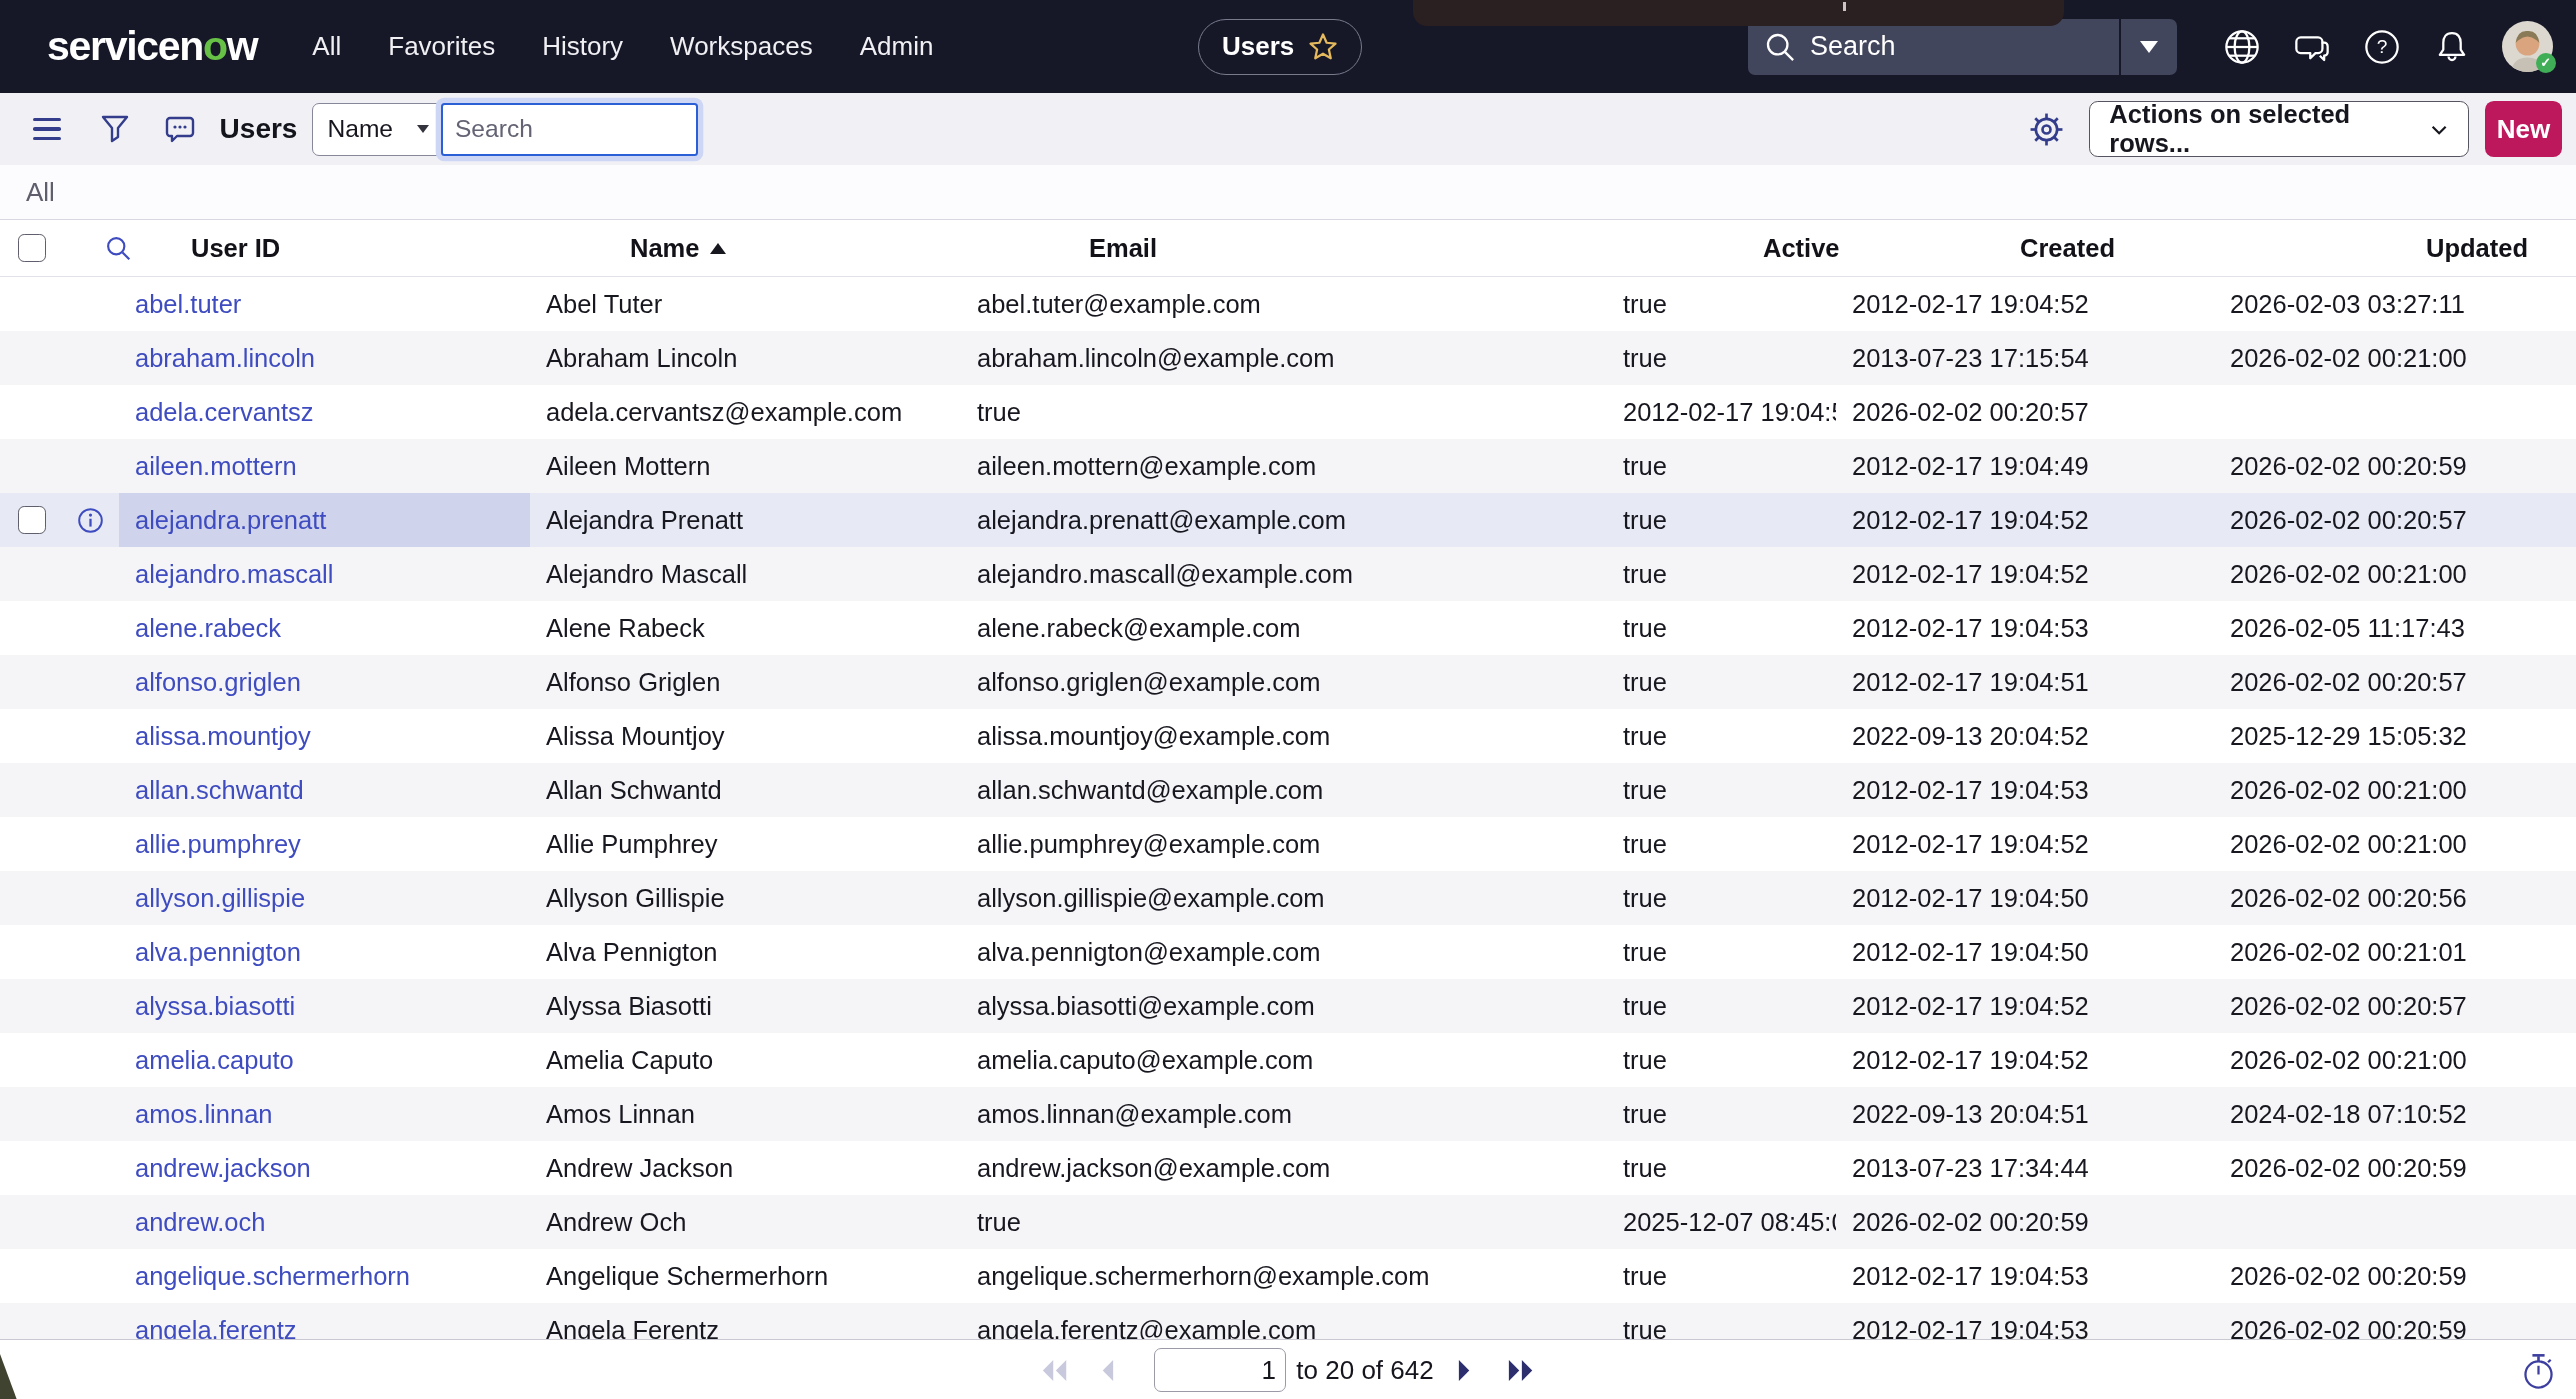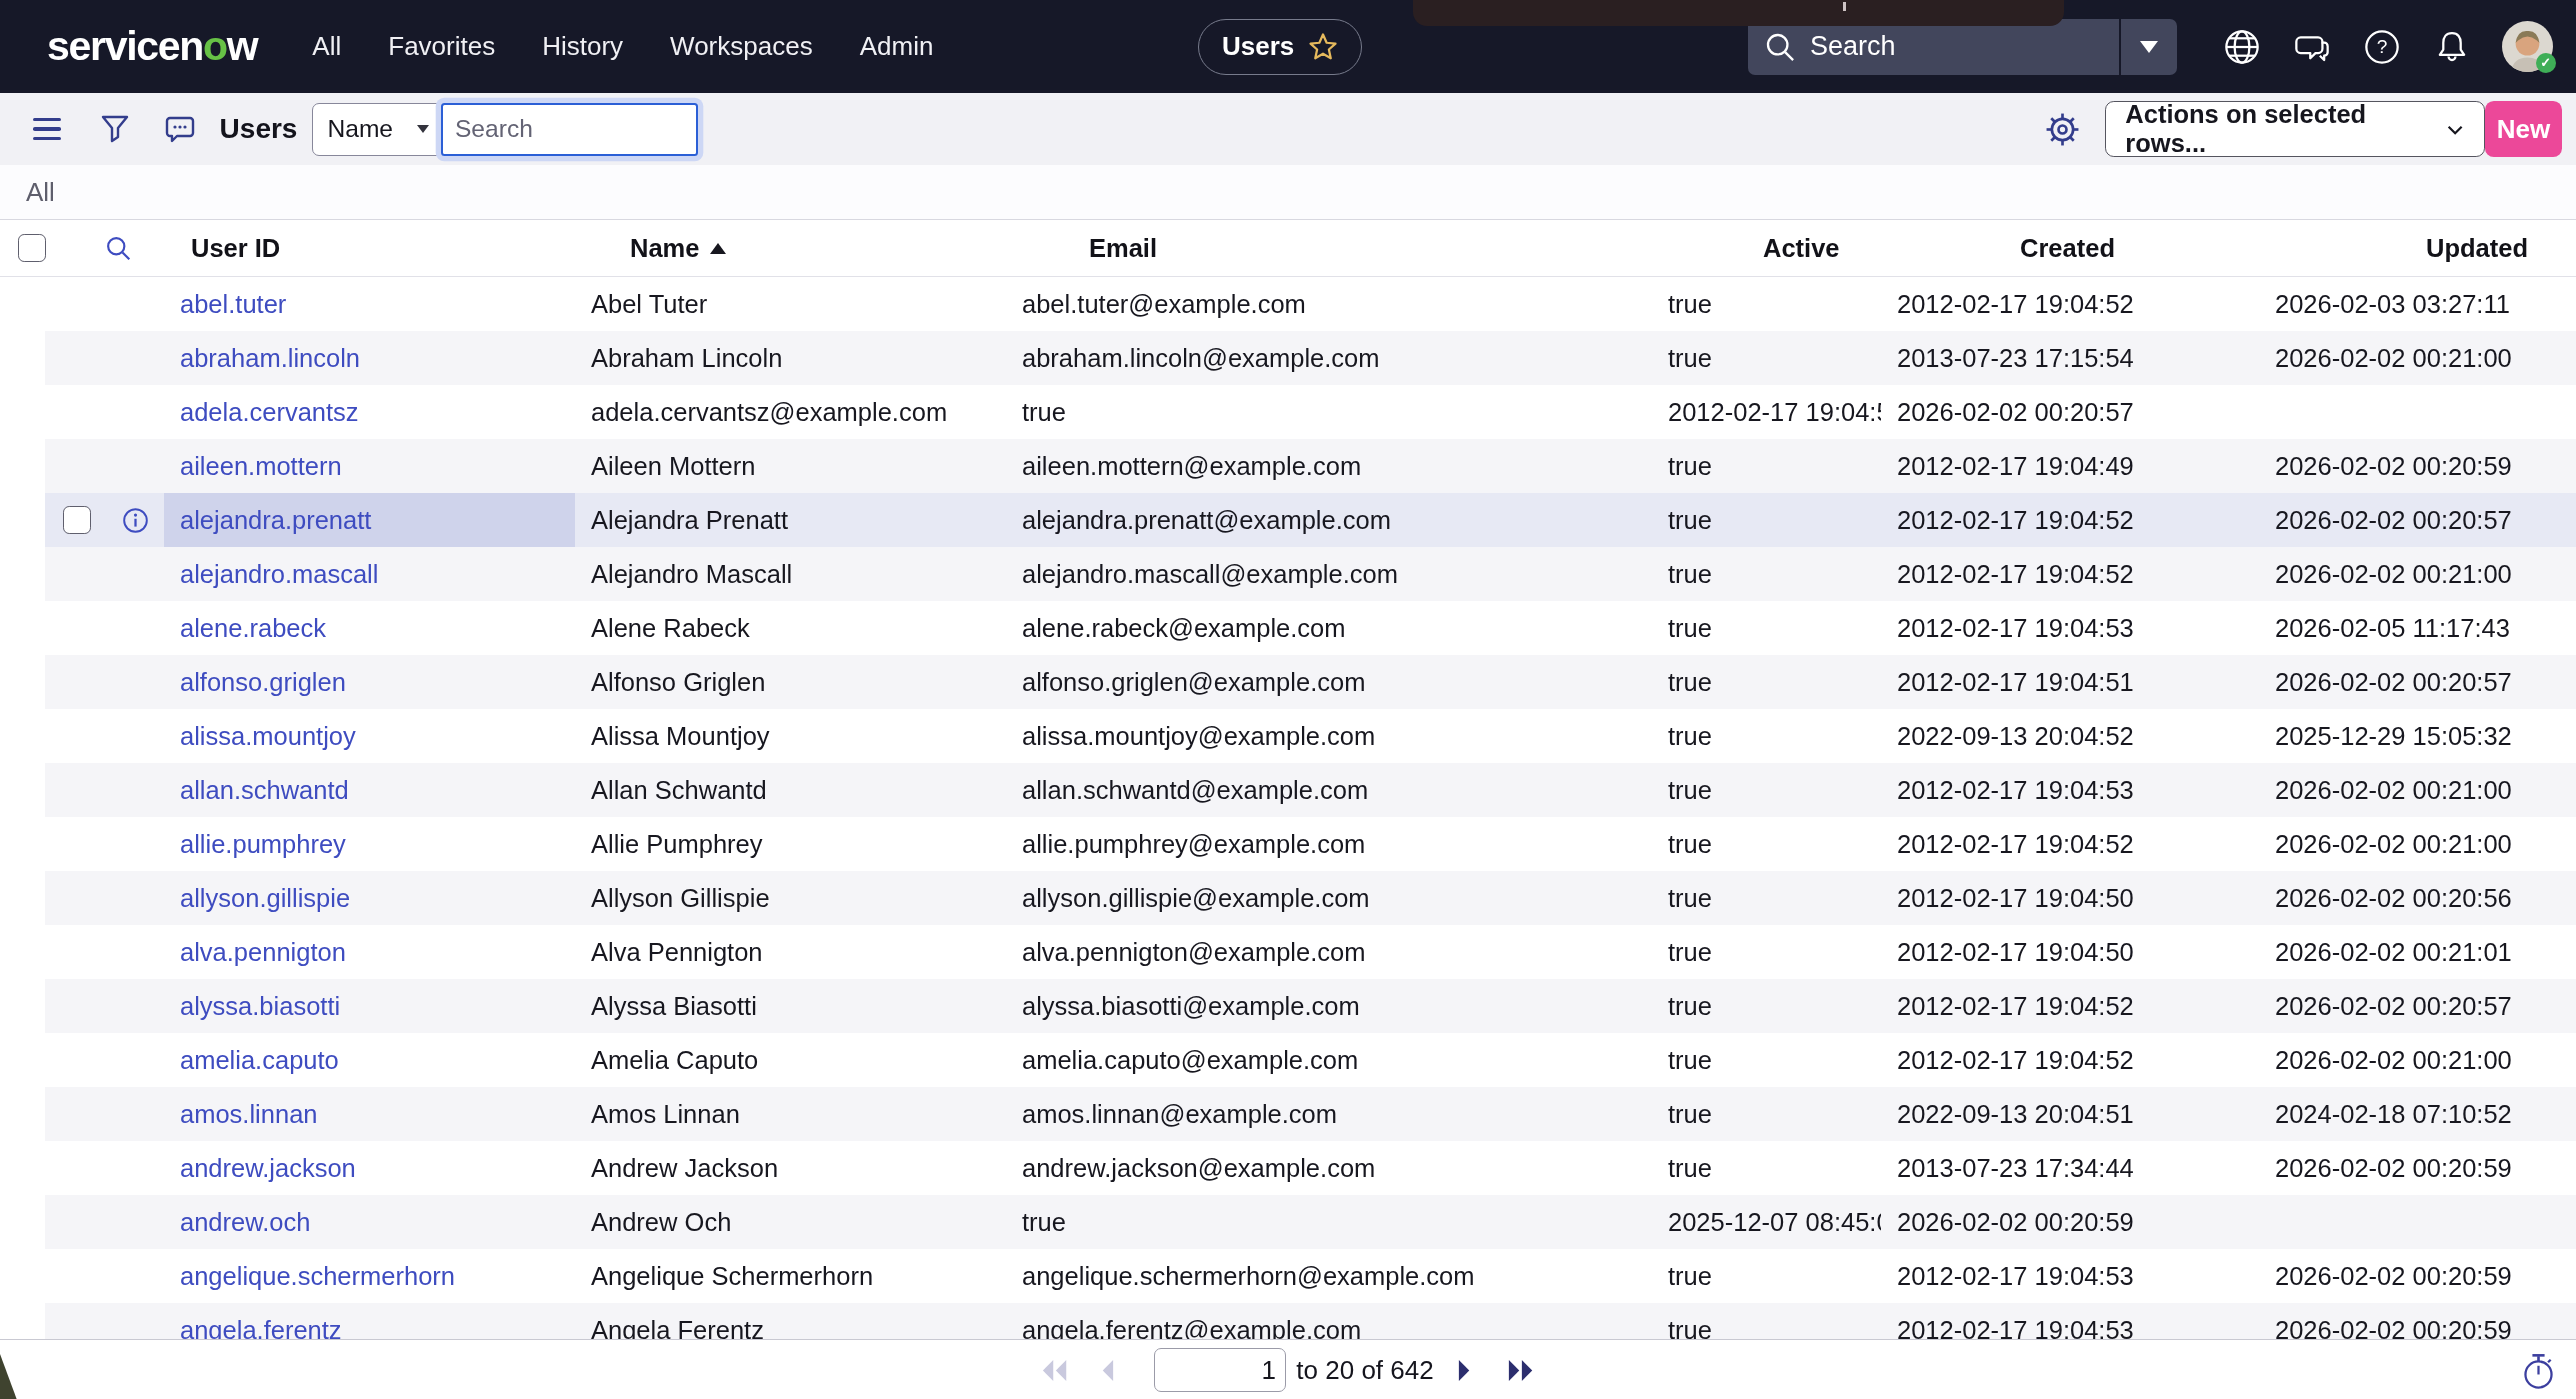--- a/index.html
+++ b/index.html
@@ -45,38 +45,38 @@
     border-top:8px solid #33333d; }
   .list-search { width:257px; height:53px; border:2.6px solid #2b5fd6; border-radius:3.5px; background:#fff;
     margin-left:-1.8px; padding-left:12.3px; font-size:24.6px; color:#16161e; outline:none;
     box-shadow:0 0 0 5.3px #cdd7f5; font-family:"Liberation Sans", sans-serif; position:relative; z-index:2; }
   .list-search::placeholder { color:#636374; opacity:1; }
   .t-spacer { flex:1; }
   .gear-icon { width:39px; height:39px; cursor:pointer; margin-right:23px; }
   .actions-select { width:380px; height:56px; background:#fff; border:1.8px solid #55555f; border-radius:8.8px;
     display:flex; align-items:center; justify-content:space-between; padding:0 17.6px 0 19.3px; cursor:pointer;font-weight:bold; }
   .actions-label { font-size:25.5px; color:#16161e; }
-  .new-btn { width:77px; height:56px; background:#ec4899; border:none; border-radius:8.8px;
+  .new-btn { width:77px; height:56px; margin-left:16px; background:#be185d; border:none; border-radius:8.8px;
     color:#fff; font-size:26px; font-weight:bold; cursor:pointer; font-family:"Liberation Sans", sans-serif; }
 
   
   .crumbrow { height:55px; background:#fcfcfe; border-bottom:0.9px solid #d8d8e0; display:flex; align-items:center; }
   .crumb { margin-left:26px; font-size:26px; color:#5e5e6c; cursor:pointer; }
 
   
   .grid { display:grid; grid-template-columns:62px 57px 411px 431px 646px 229px 378px 1fr; align-items:stretch; }
   .thead { height:57px; background:#fff; border-bottom:0.9px solid #e1e1e8;gap:28px; }
   .cell { display:flex; align-items:center; padding-left:16px; font-size:25.5px; color:#17171f; overflow:hidden; white-space:nowrap; }
   .c-check { padding-left:17.6px; } .c-icon { padding-left:0; justify-content:center; }
   .th { font-weight:bold; color:#121218; }
   .sort-arrow { width:0; height:0; border-left:8.8px solid transparent; border-right:8.8px solid transparent;
     border-bottom:11.4px solid #17171f; margin-left:10.6px; }
   .checkbox { width:28px; height:28px; background:#fff; border:1.8px solid #5f5f6d; border-radius:6.2px; cursor:pointer; }
   .tbody { height:1062px; overflow:hidden; background:#fff; }
-  .trow { height:54px; background:#fff; cursor:pointer;margin-left:45px; }
+  .trow { height:54px; background:#fff; cursor:pointer; }
   .trow.stripe { background:#f5f5f8; }
   .trow.hl { background:#e7e9f4; }
   .trow.hl .c-userid { background:#cfd3eb; }
   .rlink { color:#3e4cc0; text-decoration:none; cursor:pointer; }
   .info-i { width:27px; height:27px; cursor:pointer; }
 
   
   .footer { position:relative; height:61px; background:#fff; border-top:0.9px solid #c9c9d2;
     display:flex; align-items:center; justify-content:center; }
   .pager { display:flex; align-items:center; }

